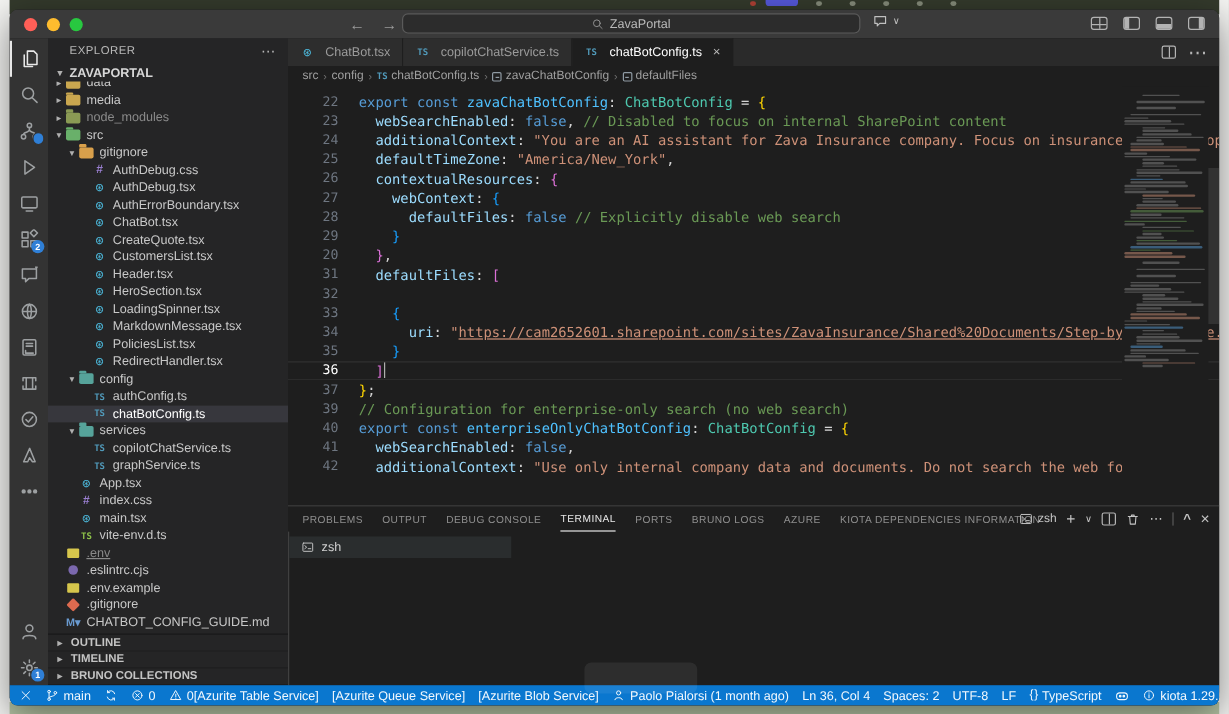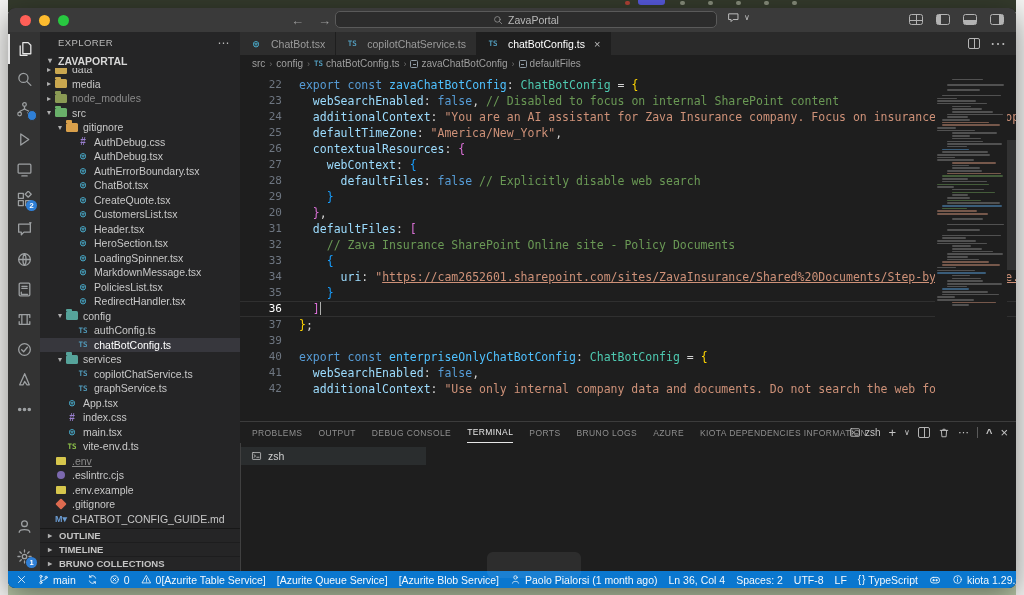--- a/index.html
+++ b/index.html
@@ -615,27 +615,27 @@
               <div class="cline"><span class="ln">22</span><span class="ctxt"><span class="tok-kw">export</span><span class="tok-pn"> </span><span class="tok-kw">const</span><span class="tok-pn"> </span><span class="tok-vr">zavaChatBotConfig</span><span class="tok-pn">: </span><span class="tok-ty">ChatBotConfig</span><span class="tok-pn"> = </span><span class="tok-b1">{</span></span></div>
               <div class="cline"><span class="ln">23</span><span class="ctxt"><span class="tok-pn">  </span><span class="tok-pr">webSearchEnabled</span><span class="tok-pn">: </span><span class="tok-kw">false</span><span class="tok-pn">, </span><span class="tok-cm">// Disabled to focus on internal SharePoint content</span></span></div>
               <div class="cline"><span class="ln">24</span><span class="ctxt"><span class="tok-pn">  </span><span class="tok-pr">additionalContext</span><span class="tok-pn">: </span><span class="tok-st">"You are an AI assistant for Zava Insurance company. Focus on insurance-related topics and internal documents."</span></span></div>
               <div class="cline"><span class="ln">25</span><span class="ctxt"><span class="tok-pn">  </span><span class="tok-pr">defaultTimeZone</span><span class="tok-pn">: </span><span class="tok-st">"America/New_York"</span><span class="tok-pn">,</span></span></div>
               <div class="cline"><span class="ln">26</span><span class="ctxt"><span class="tok-pn">  </span><span class="tok-pr">contextualResources</span><span class="tok-pn">: </span><span class="tok-b2">{</span></span></div>
               <div class="cline"><span class="ln">27</span><span class="ctxt"><span class="tok-pn">    </span><span class="tok-pr">webContext</span><span class="tok-pn">: </span><span class="tok-b3">{</span></span></div>
               <div class="cline"><span class="ln">28</span><span class="ctxt"><span class="tok-pn">      </span><span class="tok-pr">defaultFiles</span><span class="tok-pn">: </span><span class="tok-kw">false</span><span class="tok-pn"> </span><span class="tok-cm">// Explicitly disable web search</span></span></div>
               <div class="cline"><span class="ln">29</span><span class="ctxt"><span class="tok-pn">    </span><span class="tok-b3">}</span></span></div>
               <div class="cline"><span class="ln">20</span><span class="ctxt"><span class="tok-pn">  </span><span class="tok-b2">}</span><span class="tok-pn">,</span></span></div>
               <div class="cline"><span class="ln">31</span><span class="ctxt"><span class="tok-pn">  </span><span class="tok-pr">defaultFiles</span><span class="tok-pn">: </span><span class="tok-b2">[</span></span></div>
-              <div class="cline"><span class="ln">32</span><span class="ctxt"><span class="tok-pn">    </span><span class="tok-cm">// Zava Insurance SharePoint Online site - Policy Documents</span></span></div>
+              <div class="cline"><span class="ln">32</span></div>
               <div class="cline"><span class="ln">33</span><span class="ctxt"><span class="tok-pn">    </span><span class="tok-b3">{</span></span></div>
               <div class="cline"><span class="ln">34</span><span class="ctxt"><span class="tok-pn">      </span><span class="tok-pr">uri</span><span class="tok-pn">: </span><span class="tok-st">"</span><span class="tok-ur">https://cam2652601.sharepoint.com/sites/ZavaInsurance/Shared%20Documents/Step-by-Step Guide.docx</span></span></div>
               <div class="cline"><span class="ln">35</span><span class="ctxt"><span class="tok-pn">    </span><span class="tok-b3">}</span></span></div>
               <div class="cline cursor"><span class="ln">36</span><span class="ctxt"><span class="tok-pn">  </span><span class="tok-b2">]</span><span class="caret"></span></span></div>
               <div class="cline"><span class="ln">37</span><span class="ctxt"><span class="tok-b1">}</span><span class="tok-pn">;</span></span></div>
-              <div class="cline"><span class="ln">39</span></div>
+              <div class="cline"><span class="ln">39</span><span class="ctxt"><span class="tok-cm">// Configuration for enterprise-only search (no web search)</span></span></div>
               <div class="cline"><span class="ln">40</span><span class="ctxt"><span class="tok-kw">export</span><span class="tok-pn"> </span><span class="tok-kw">const</span><span class="tok-pn"> </span><span class="tok-vr">enterpriseOnlyChatBotConfig</span><span class="tok-pn">: </span><span class="tok-ty">ChatBotConfig</span><span class="tok-pn"> = </span><span class="tok-b1">{</span></span></div>
               <div class="cline"><span class="ln">41</span><span class="ctxt"><span class="tok-pn">  </span><span class="tok-pr">webSearchEnabled</span><span class="tok-pn">: </span><span class="tok-kw">false</span><span class="tok-pn">,</span></span></div>
               <div class="cline"><span class="ln">42</span><span class="ctxt"><span class="tok-pn">  </span><span class="tok-pr">additionalContext</span><span class="tok-pn">: </span><span class="tok-st">"Use only internal company data and documents. Do not search the web for infor</span></span></div>
             </div>
           <div class="minimap" id="minimap">
               <div style="height: 2.7px;"></div>
               <div class="mmbar" style="margin-left: 17px; width: 31px; background: rgba(190, 190, 190, 0.32);"></div>
               <div style="height: 2.7px;"></div>
               <div class="mmbar" style="margin-left: 12px; width: 57px; background: rgba(190, 190, 190, 0.32);"></div>
               <div style="height: 2.7px;"></div>

